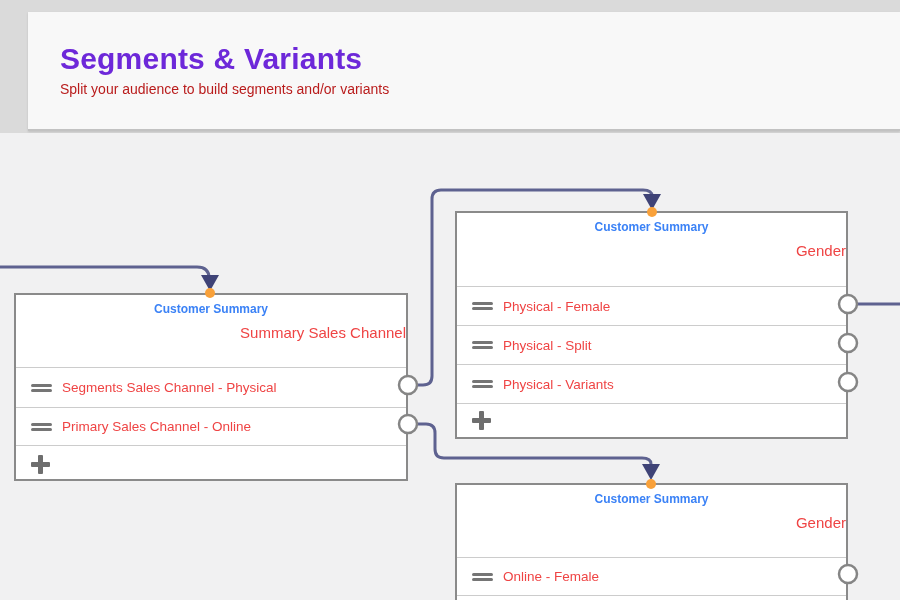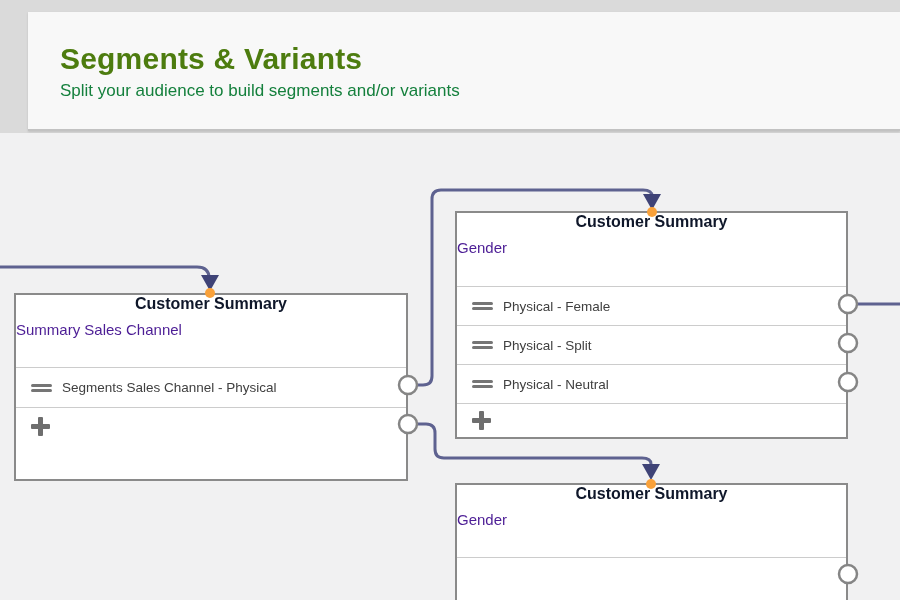--- a/index.html
+++ b/index.html
@@ -15,53 +15,53 @@
     background: #dadada;
   }
   .header-card {
     position: absolute; left: 28px; top: 12px; width: 872px; height: 119px;
     background: #f8f8f8;
     border-bottom: 2px solid #c2c2c2;
     box-shadow: 0 1px 2px rgba(0,0,0,0.12);
     padding: 30px 0 0 32px;
   }
   .page-title {
-    font-size: 30px; font-weight: 700; color: #4d7c0f; letter-spacing: 0.2px;
+    font-size: 30px; font-weight: 700; color: #6d28d9; letter-spacing: 0.2px;
   }
   .page-subtitle {
-    margin-top: 5px; font-size: 17px; color: #15803d;
+    margin-top: 5px; font-size: 14px; color: #b91c1c;
   }
   
   .canvas {
     position: absolute; left: 0; top: 133px; width: 900px; height: 467px;
     background: #f1f1f2;
   }
   
   .node {
     position: absolute;
     background: #ffffff;
     border: 2px solid #8a8a8a;
   }
   .node-header { position: relative; }
   .node-badge {
-    padding-top: 0;
+    padding-top: 7px;
     text-align: center;
-    font-size: 16px; font-weight: 700; color: #0f172a;
+    font-size: 12px; font-weight: 700; color: #3b82f6;
   }
   .node-title {
     margin-top: 8px;
-    text-align: left;
-    font-size: 15px; color: #4c1d95;
+    text-align: right;
+    font-size: 15px; color: #ef4444;
   }
   .node-row {
     border-top: 1px solid #cccccc;
     display: flex; align-items: center;
     padding-left: 15px;
   }
-  .row-label { font-size: 13.5px; color: #404040; margin-left: 10px; }
+  .row-label { font-size: 13.5px; color: #ef4444; margin-left: 10px; }
   .drag-handle { display: inline-block; width: 21px; }
   .drag-handle i {
     display: block; height: 3px; background: #757575; border-radius: 1.5px;
     margin: 2px 0;
   }
   .plus-icon {
     position: relative; display: inline-block; width: 19px; height: 19px;
   }
   .plus-icon::before {
     content: ""; position: absolute; left: 0; top: 7px; width: 19px; height: 5px;
@@ -95,20 +95,27 @@
     <div class="node-title">Summary Sales Channel</div>
   </div>
   <div class="node-row" style="height:40px">
     <span class="drag-handle">
         <i></i>
         <i></i>
       </span>
     <span class="row-label">Segments Sales Channel - Physical</span>
   </div>
   <div class="node-row" style="height:38px">
+    <span class="drag-handle">
+        <i></i>
+        <i></i>
+      </span>
+    <span class="row-label">Primary Sales Channel - Online</span>
+  </div>
+  <div class="node-row" style="height:38px">
     <span class="plus-icon"></span>
   </div>
 </div>
 
 <div class="node" style="left:455px; top:211px; width:393px; height:228px;">
   <div class="node-header" style="height:73px">
     <div class="node-badge">Customer Summary</div>
     <div class="node-title">Gender</div>
   </div>
   <div class="node-row" style="height:39px">
@@ -123,31 +130,38 @@
         <i></i>
         <i></i>
       </span>
     <span class="row-label">Physical - Split</span>
   </div>
   <div class="node-row" style="height:39px">
     <span class="drag-handle">
         <i></i>
         <i></i>
       </span>
-    <span class="row-label">Physical - Neutral</span>
+    <span class="row-label">Physical - Variants</span>
   </div>
   <div class="node-row" style="height:34px">
     <span class="plus-icon"></span>
   </div>
 </div>
 
 <div class="node" style="left:455px; top:483px; width:393px; height:150px;">
   <div class="node-header" style="height:72px">
     <div class="node-badge">Customer Summary</div>
     <div class="node-title">Gender</div>
+  </div>
+  <div class="node-row" style="height:38px">
+    <span class="drag-handle">
+        <i></i>
+        <i></i>
+      </span>
+    <span class="row-label">Online - Female</span>
   </div>
   <div class="node-row" style="height:40px"></div>
 </div>
 
 <svg class="wires" viewBox="0 0 900 600">
   <g stroke="#5e6290" stroke-width="3" fill="none" stroke-linecap="round">
     <path d="M -2 267 H 197 Q 209 267 209 278 V 279"></path>
     <path d="M 408 385 H 423 Q 432 385 432 376 V 199 Q 432 190 441 190 H 643 Q 652 190 652 196 V 197"></path>
     <path d="M 408 424 H 426 Q 435 424 435 433 V 449 Q 435 458 444 458 H 642 Q 651 458 651 464 V 466"></path>
     <path d="M 848 304 H 902"></path>

